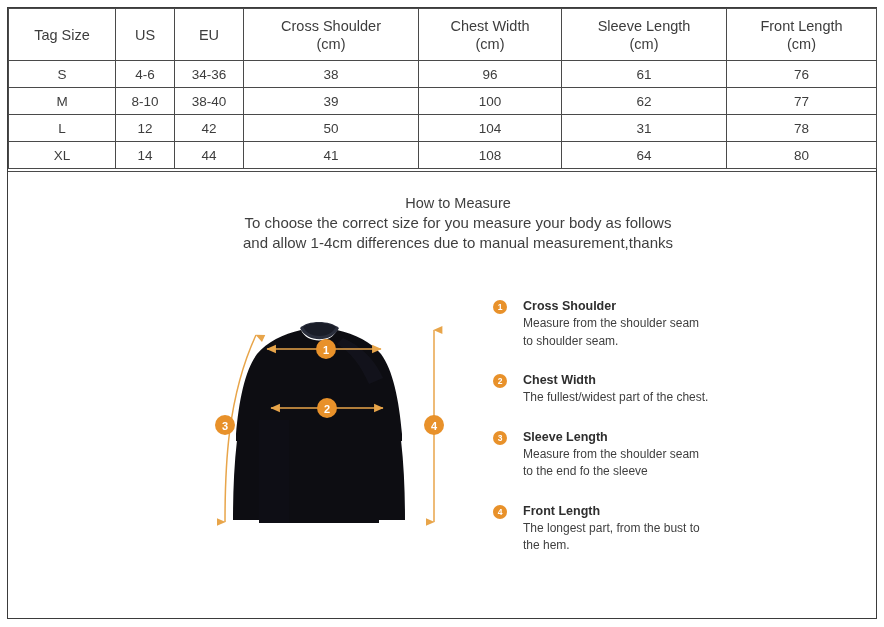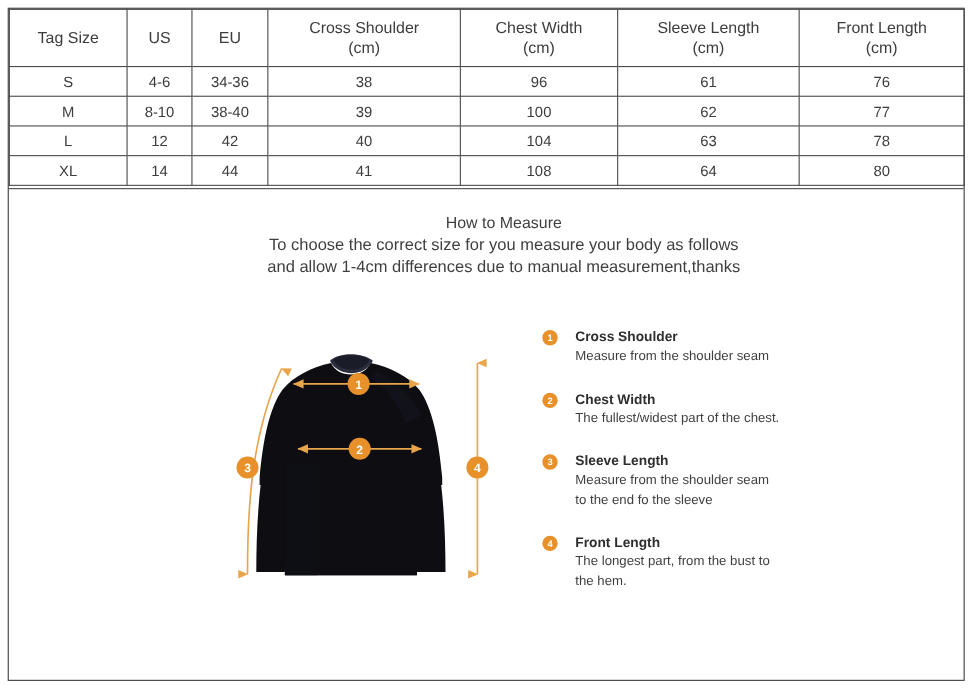--- a/index.html
+++ b/index.html
@@ -214,23 +214,23 @@
           <td>38-40</td>
           <td>39</td>
           <td>100</td>
           <td>62</td>
           <td>77</td>
         </tr>
         <tr>
           <td>L</td>
           <td>12</td>
           <td>42</td>
-          <td>40</td>
+          <td>50</td>
           <td>104</td>
-          <td>63</td>
+          <td>31</td>
           <td>78</td>
         </tr>
         <tr>
           <td>XL</td>
           <td>14</td>
           <td>44</td>
           <td>41</td>
           <td>108</td>
           <td>64</td>
           <td>80</td>
@@ -342,20 +342,21 @@
         </g>
       </svg>
     </div>
 
     <div class="legend">
 
       <div class="legend-item">
         <span class="badge">1</span>
         <div class="legend-title">Cross Shoulder</div>
         <div class="legend-desc">Measure from the shoulder seam</div>
+        <div class="legend-desc">to shoulder seam.</div>
       </div>
 
       <div class="legend-item">
         <span class="badge">2</span>
         <div class="legend-title">Chest Width</div>
         <div class="legend-desc">The fullest/widest part of the chest.</div>
       </div>
 
       <div class="legend-item">
         <span class="badge">3</span>

